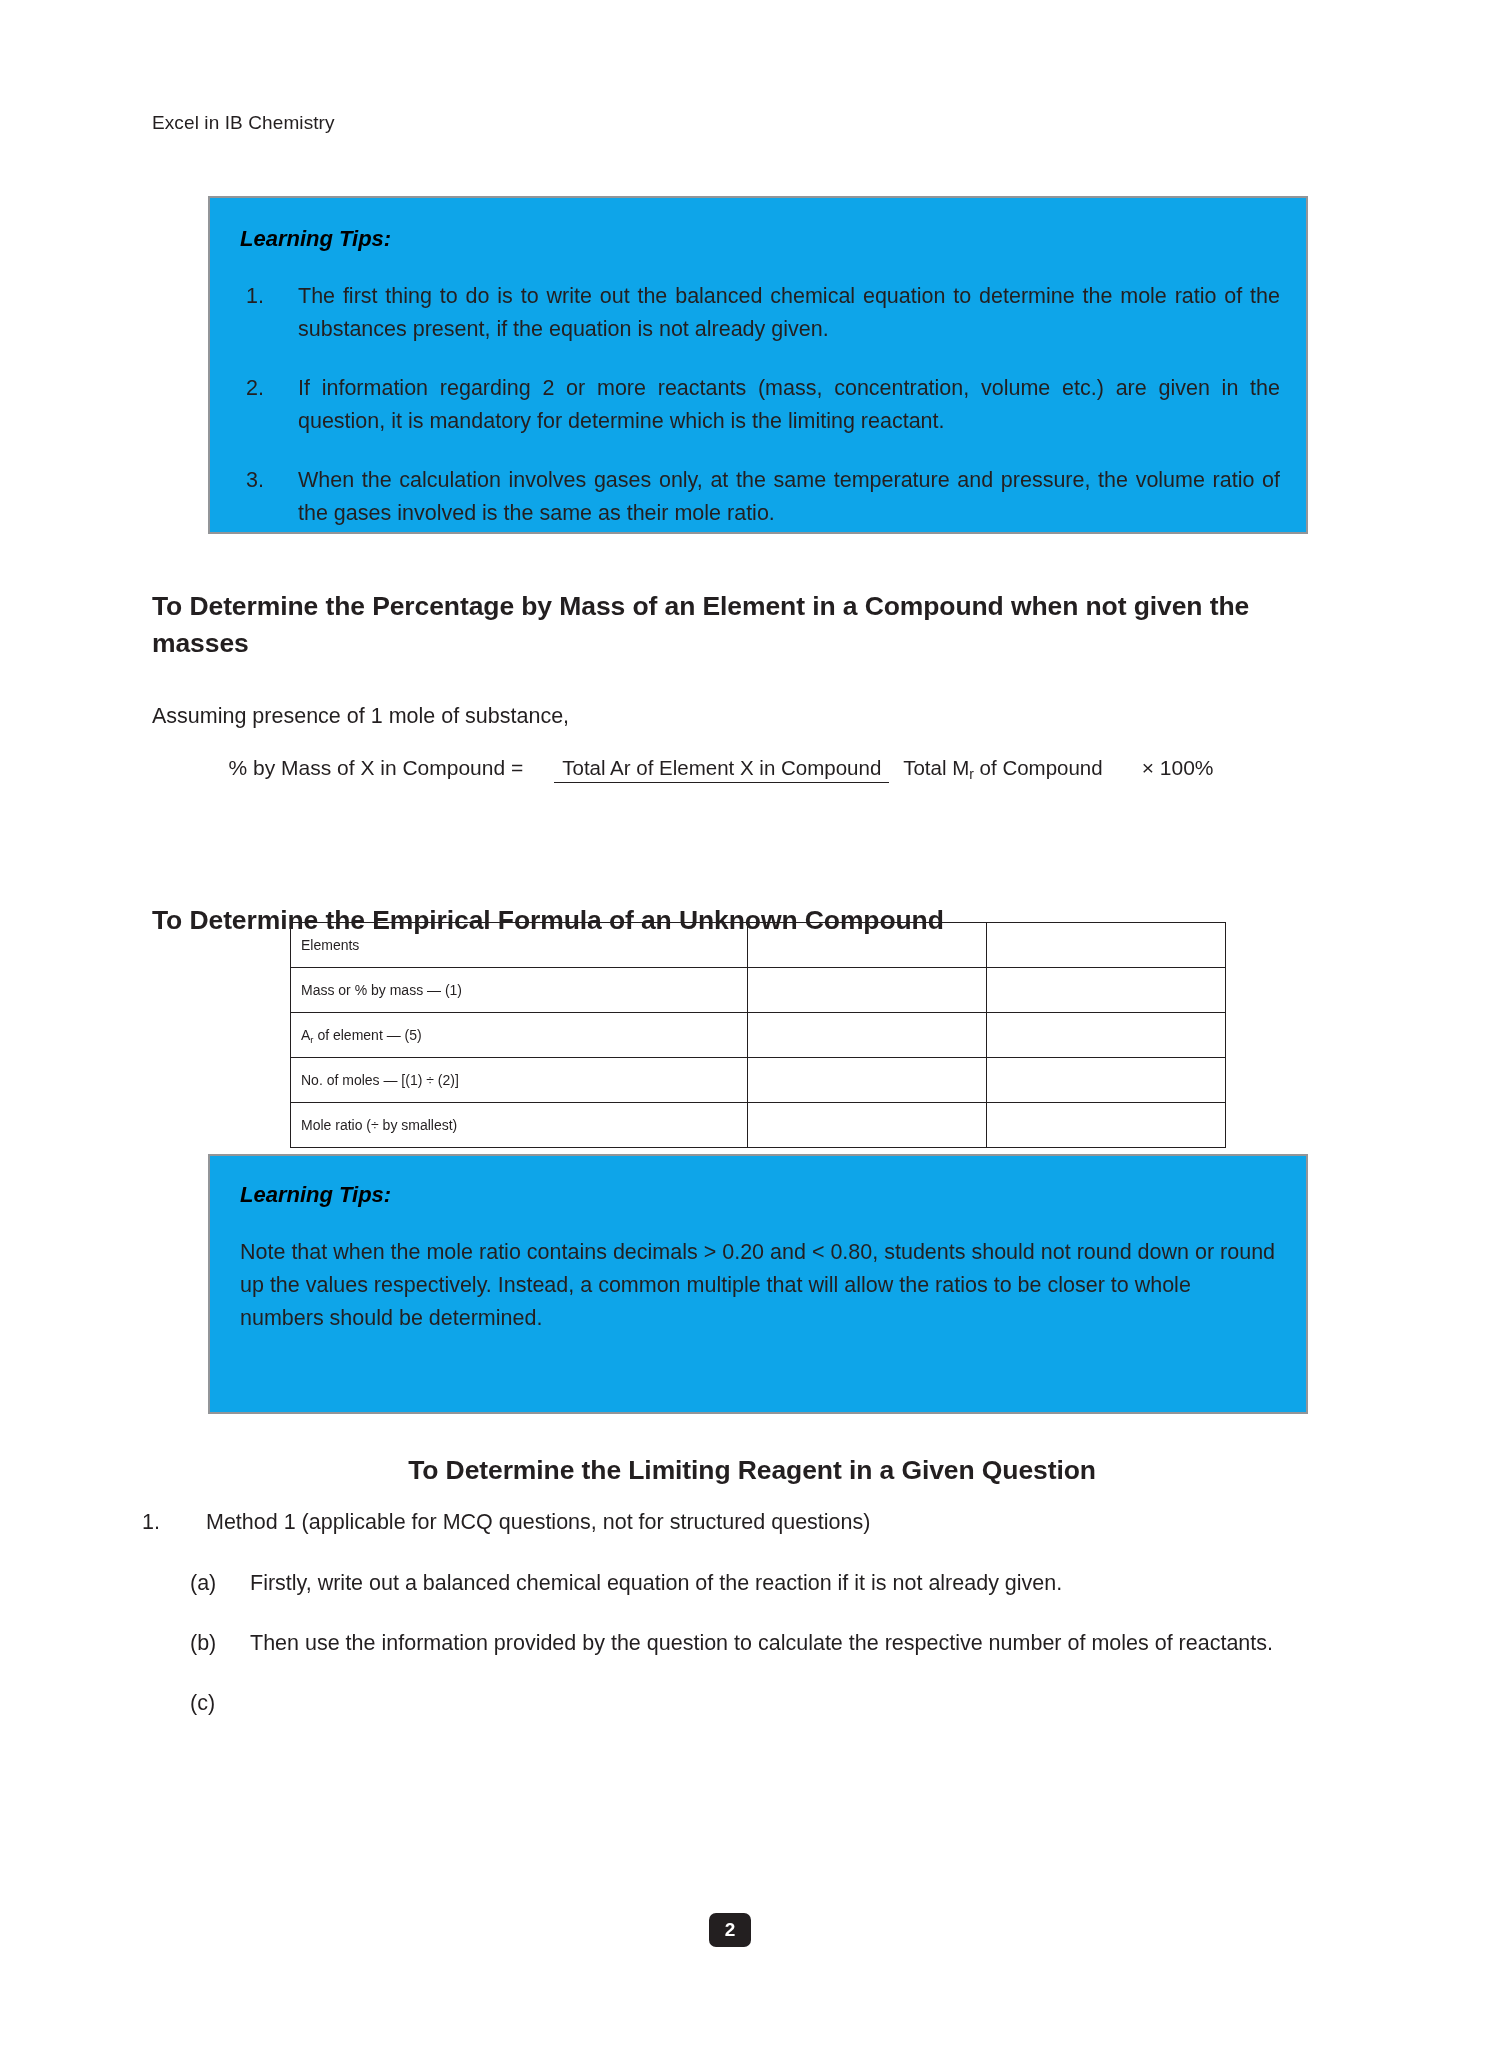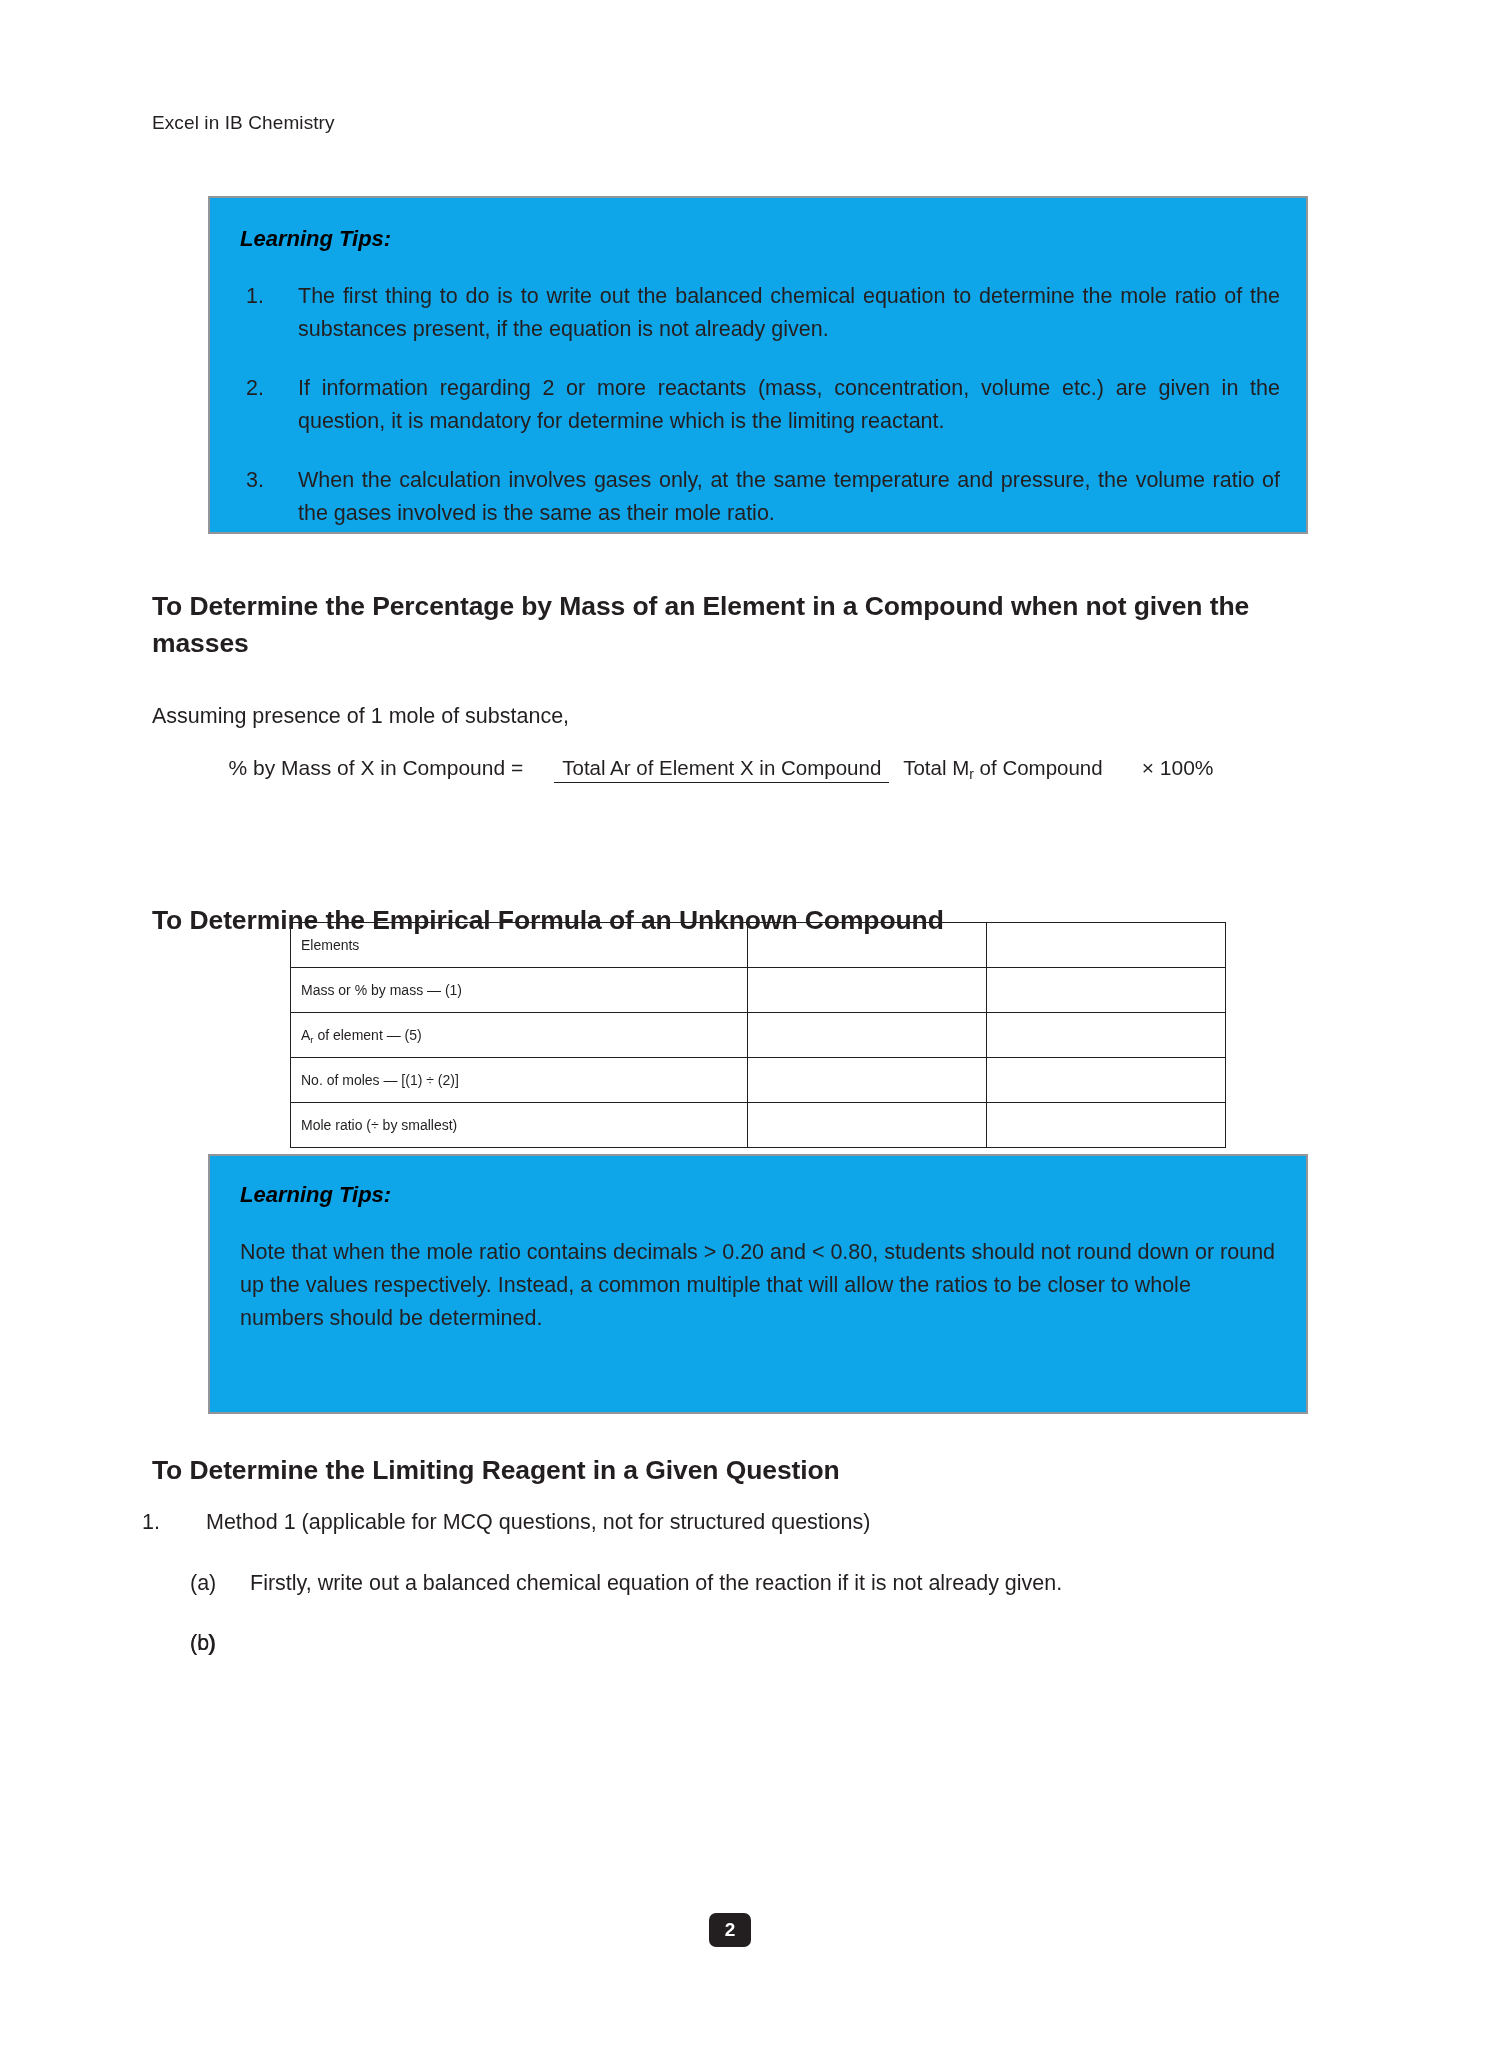--- a/index.html
+++ b/index.html
@@ -90,21 +90,21 @@
   .section-heading {
     position: absolute;
     font-weight: bold;
     font-size: 26.5px;
     line-height: 37px;
     color: #231f20;
     letter-spacing: -.1px;
   }
   .h-percent  { left: 152px; top: 588px;  width: 1200px; }
   .h-empirical{ left: 152px; top: 902px;  width: 1200px; }
-  .h-limiting { left: 152px; top: 1452px; width: 1200px; }
+  .h-limiting { left: 152px; top: 1452px; width: 1200px; text-align: center; }
 
   
   .body-text {
     position: absolute;
     font-size: 21.5px;
     line-height: 33px;
   }
   .assume { left: 152px; top: 700px; }
 
   
@@ -296,20 +296,21 @@
       <span class="marker">1.</span>
       <span>Method 1 (applicable for MCQ questions, not for structured questions)</span>
     </div>
     <div class="sub-list">
       <div class="sub-item">
         <span class="marker">(a)</span>
         <span>Firstly, write out a balanced chemical equation of the reaction if it is not already given.</span>
       </div>
       <div class="sub-item">
         <span class="marker">(b)</span>
+        <span>Then use the information provided by the question to calculate the respective number of moles of reactants.</span>
       </div>
       <div class="sub-item">
         <span class="marker">(c)</span>
       </div>
     </div>
   </div>
 
   <div class="page-badge">2</div>
 
 </div>

